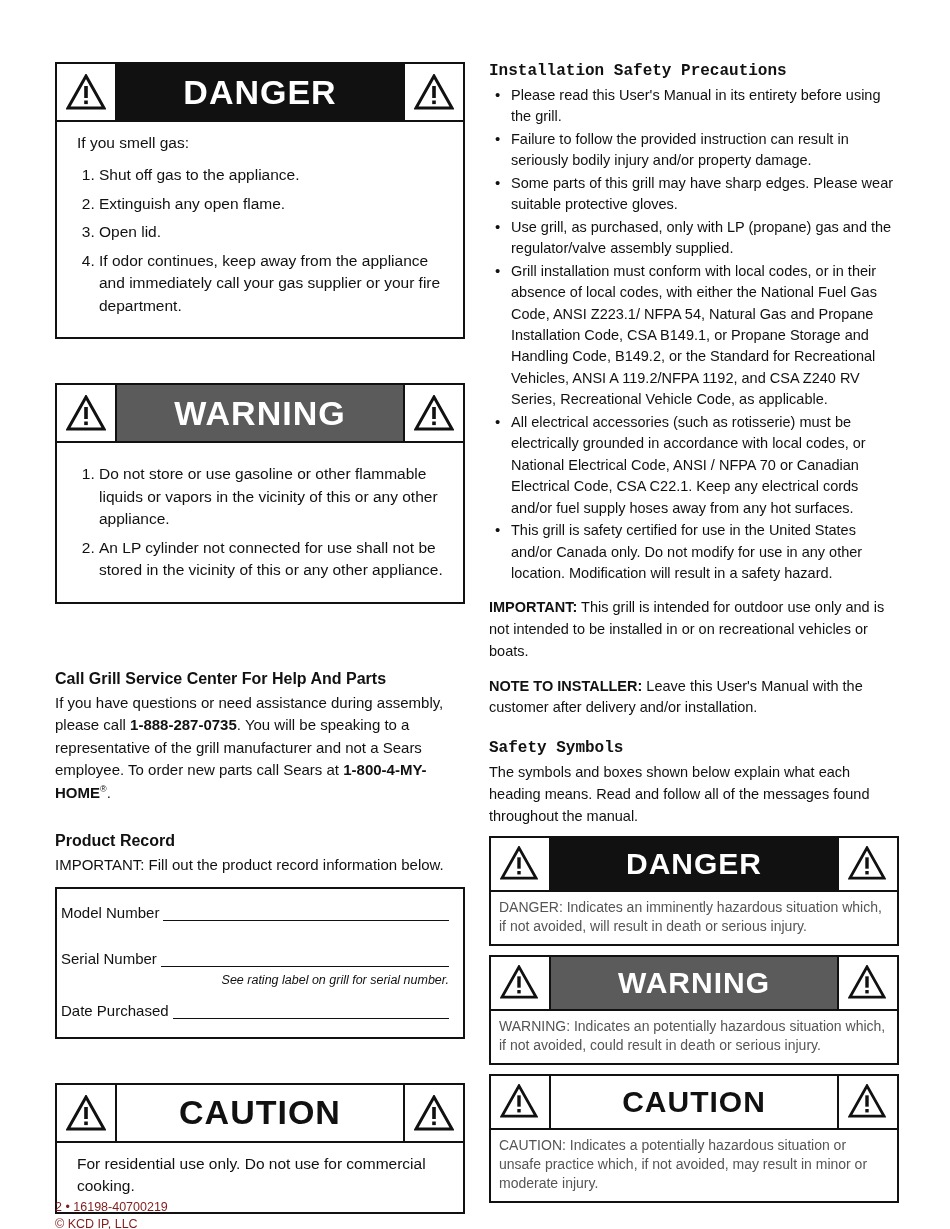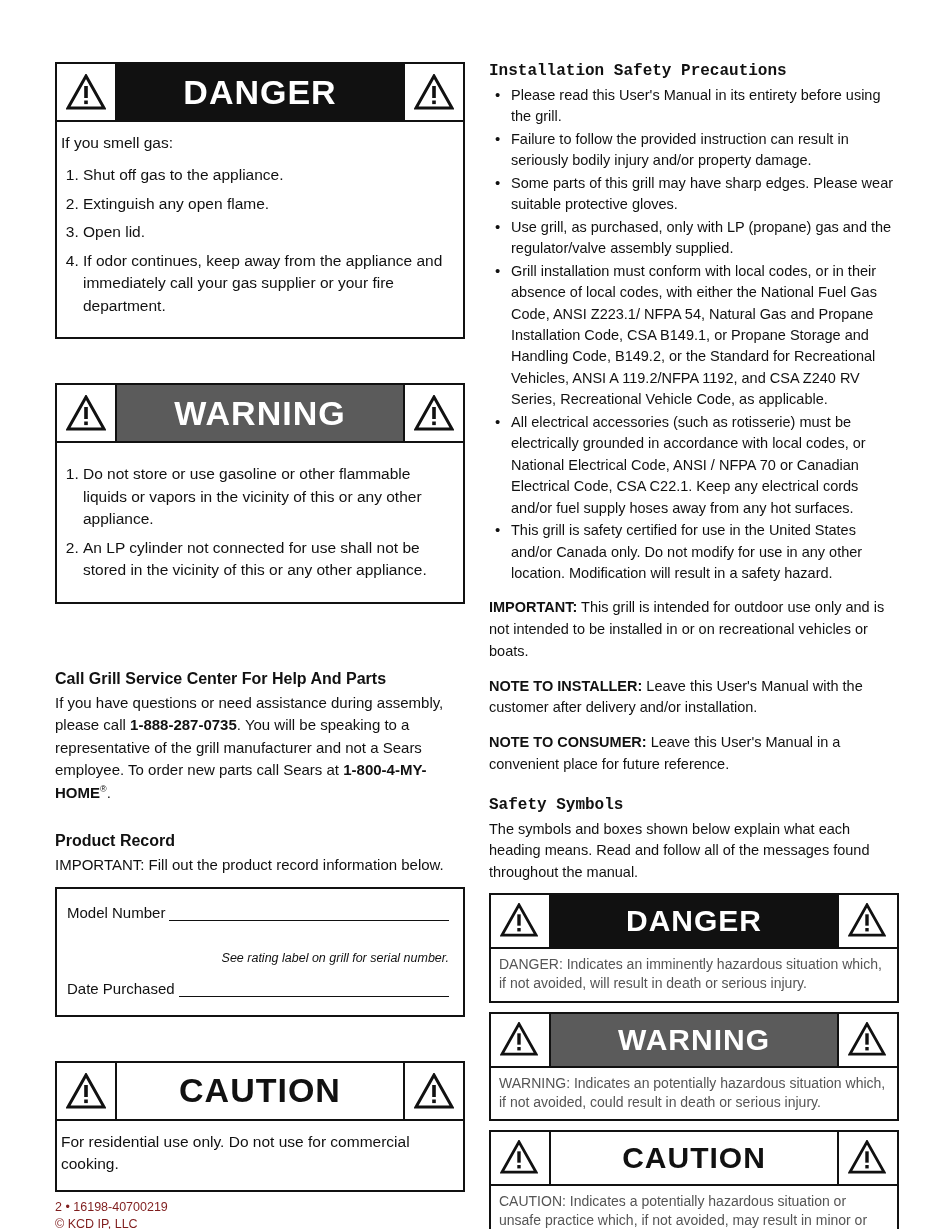--- a/index.html
+++ b/index.html
@@ -69,21 +69,21 @@
     background:#5b5b5b;
     color:#fff;
     font-size:34px;
   }
   .alert-title.caution {
     background:#fff;
     color:#111;
     font-size:34px;
   }
   .alert-body {
-    padding:10px 12px 14px 4px;
+    padding:10px 12px 14px 20px;
     font-size:15.5px;
     line-height:1.45;
   }
   .alert-body p { margin:0 0 4px 0; }
   .alert-body ol {
     margin:10px 0 0 0;
     padding:0 0 0 22px;
   }
   .alert-body ol li { margin-bottom:6px; }
 
@@ -109,21 +109,21 @@
     line-height:1.5;
     margin:0;
   }
   .body-text b { font-weight:bold; }
   sup { font-size:9px; vertical-align:super; }
 
   
   .record-box {
     border:2px solid #111;
     margin-top:10px;
-    padding:14px 14px 12px 10px;
+    padding:14px 14px 12px 4px;
     font-size:15px;
   }
   .rec-row {
     display:flex;
     align-items:flex-end;
     margin-bottom:6px;
   }
   .rec-label { white-space:nowrap; }
   .rec-line {
     flex:1 1 auto;
@@ -289,20 +289,24 @@
 
     <h2 class="sec">Product Record</h2>
     <p class="body-text">IMPORTANT: Fill out the product record information below.</p>
 
     <div class="record-box">
       <div class="rec-row">
         <span class="rec-label">Model Number</span>
         <span class="rec-line"></span>
       </div>
       <div style="height:22px"></div>
+      <div class="rec-row">
+        <span class="rec-label">Serial Number</span>
+        <span class="rec-line"></span>
+      </div>
       <div class="rec-note">See rating label on grill for serial number.</div>
       <div class="rec-row">
         <span class="rec-label">Date Purchased</span>
         <span class="rec-line"></span>
       </div>
     </div>
 
     <div class="gap-lg"></div>
 
     <div class="alertbox">
@@ -341,21 +345,20 @@
       <li>Use grill, as purchased, only with LP (propane) gas and the regulator/valve assembly supplied.</li>
       <li>Grill installation must conform with local codes, or in their absence of local codes, with either the National Fuel Gas Code, ANSI Z223.1/ NFPA 54, Natural Gas and Propane Installation Code, CSA B149.1, or Propane Storage and Handling Code, B149.2, or the Standard for Recreational Vehicles, ANSI A 119.2/NFPA 1192, and CSA Z240 RV Series, Recreational Vehicle Code, as applicable.</li>
       <li>All electrical accessories (such as rotisserie) must be electrically grounded in accordance with local codes, or National Electrical Code, ANSI / NFPA 70 or Canadian Electrical Code, CSA C22.1. Keep any electrical cords and/or fuel supply hoses away from any hot surfaces.</li>
       <li>This grill is safety certified for use in the United States and/or Canada only. Do not modify for use in any other location. Modification will result in a safety hazard.</li>
     </ul>
 
     <p class="para"><b>IMPORTANT:</b><span> This grill is intended for outdoor use only and is not intended to be installed in or on recreational vehicles or boats.</span></p>
 
     <p class="para"><b>NOTE TO INSTALLER:</b><span> Leave this User's Manual with the customer after delivery and/or installation.</span></p>
 
-    <p class="para"><b>NOTE TO CONSUMER:</b><span> Leave this User's Manual in a convenient place for future reference.</span></p>
 
     <h2 class="sec-r" style="margin-top:20px">Safety Symbols</h2>
     <p class="para" style="margin-top:0">The symbols and boxes shown below explain what each heading means. Read and follow all of the messages found throughout the manual.</p>
 
     <div class="symbox">
       <div class="sym-head">
         <div class="tri-cell">
           <span class="tri">
             <svg width="38" height="34" viewBox="0 0 40 36">
               <polygon points="20,2 38,34 2,34" fill="none" stroke="#111" stroke-width="3"></polygon>

